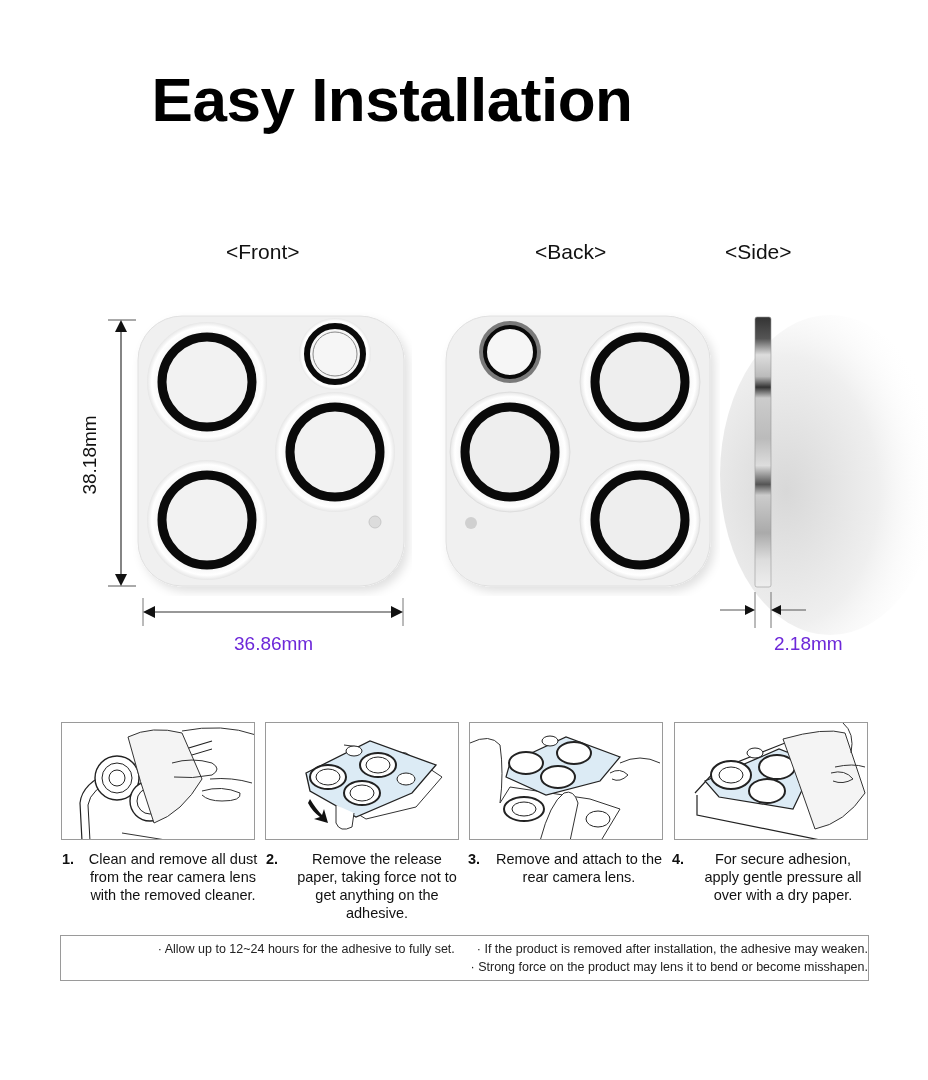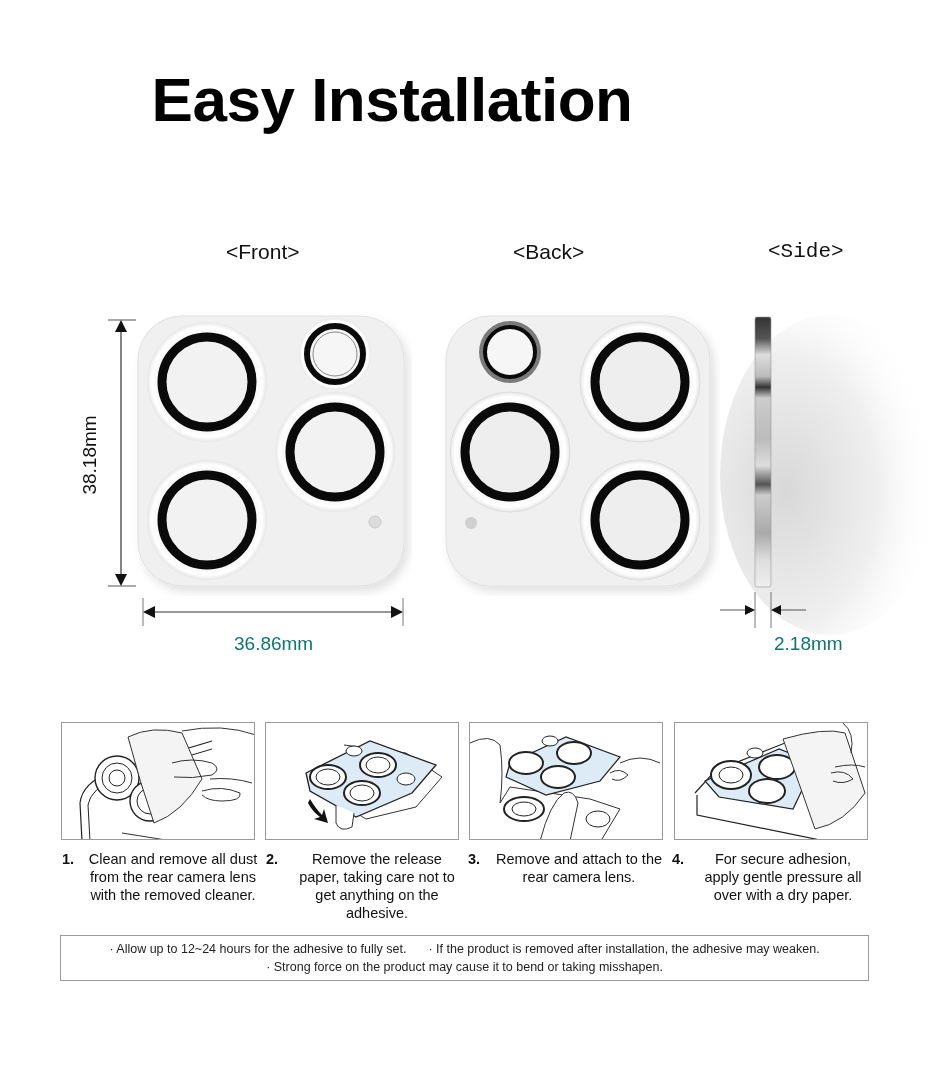--- a/index.html
+++ b/index.html
@@ -2,41 +2,41 @@
 <html><head>
 <meta charset="utf-8">
 <style>
   html, body { margin:0; padding:0; background:#ffffff; }
   body { width:928px; height:1080px; position:relative; overflow:hidden;
          font-family:"Liberation Sans", "DejaVu Sans", sans-serif; color:#111; }
   .abs { position:absolute;text-align:center; }
   .title { left:0; width:784px; top:60px; text-align:center; font-size:62px; font-weight:bold;
            letter-spacing:-0.5px; color:#000; line-height:80px; }
   .view-label { font-size:21px; color:#111; top:238px; line-height:28px; }
-  .dim-label { font-size:19px; font-weight:normal; color:#0f766e; line-height:24px; }
+  .dim-label { font-size:19px; font-weight:normal; color:#6d28d9; line-height:24px; }
   .dim-v { left:70px; top:410px; width:40px; height:90px; }
   .dim-v span { position:absolute; left:50%; top:50%; transform:translate(-50%,-50%) rotate(-90deg);
                 white-space:nowrap; font-size:19px; }
   svg { display:block; }
   .step-panel { top:722px; width:194px; height:118px; border:1px solid #9a9a9a; box-sizing:border-box; background:#fff; overflow:hidden; }
   .step-text { top:850px; width:190px; font-size:14.5px; line-height:18px; color:#111; }
   .step-num { position:absolute; left:0; top:0; font-weight:bold; }
   .step-body { position:absolute; left:26px; top:0; width:170px; }
   .notice { left:60px; top:935px; width:809px; height:46px; border:1px solid #9a9a9a; box-sizing:border-box;
-            font-size:12.5px; color:#222; text-align:center; line-height:18px; padding-top:4px; }
+            font-size:12.5px; color:#222; text-align:right; line-height:18px; padding-top:4px; }
   .notice .row1 span + span { margin-left:22px; }
 </style>
 </head>
 <body>
 
 <div class="abs title">Easy Installation</div>
 
 <div class="abs view-label" style="left:226px;">&lt;Front&gt;</div>
-<div class="abs view-label" style="left:513px;">&lt;Back&gt;</div>
-<div class="abs view-label" style="left:768px;font-family:Liberation Mono, monospace;">&lt;Side&gt;</div>
+<div class="abs view-label" style="left:535px;">&lt;Back&gt;</div>
+<div class="abs view-label" style="left:725px;">&lt;Side&gt;</div>
 
 <div class="abs" style="left:104px; top:318px;">
   <svg width="36" height="272" viewBox="0 0 36 272">
     <line x1="4" y1="2" x2="32" y2="2" stroke="#555" stroke-width="1"></line>
     <line x1="4" y1="268" x2="32" y2="268" stroke="#555" stroke-width="1"></line>
     <line x1="17" y1="12" x2="17" y2="258" stroke="#333" stroke-width="1.2"></line>
     <polygon points="17,2 11,14 23,14" fill="#111"></polygon>
     <polygon points="17,268 11,256 23,256" fill="#111"></polygon>
   </svg>
 </div>
@@ -200,29 +200,29 @@
     <path d="M168,0 Q180,10 176,30 M160,44 Q178,40 190,44 M156,50 Q170,46 178,56 Q168,62 158,58" fill="none" stroke="#333" stroke-width="1"></path>
   </svg>
 </div>
 
 <div class="abs step-text" style="left:62px;">
   <span class="step-num">1.</span>
   <span class="step-body">Clean and remove all dust from the rear camera lens with the removed cleaner.</span>
 </div>
 <div class="abs step-text" style="left:266px;">
   <span class="step-num">2.</span>
-  <span class="step-body">Remove the release paper, taking care not to get anything on the adhesive.</span>
+  <span class="step-body">Remove the release paper, taking force not to get anything on the adhesive.</span>
 </div>
 <div class="abs step-text" style="left:468px;">
   <span class="step-num">3.</span>
   <span class="step-body">Remove and attach to the rear camera lens.</span>
 </div>
 <div class="abs step-text" style="left:672px;">
   <span class="step-num">4.</span>
   <span class="step-body">For secure adhesion, apply gentle pressure all over with a dry paper.</span>
 </div>
 
 <div class="abs notice">
   <div class="row1">
     <span>· Allow up to 12~24 hours for the adhesive to fully set.</span><span>· If the product is removed after installation, the adhesive may weaken.</span>
   </div>
-  <div>· Strong force on the product may cause it to bend or taking misshapen.</div>
+  <div>· Strong force on the product may lens it to bend or become misshapen.</div>
 </div>
 
 </body></html>

